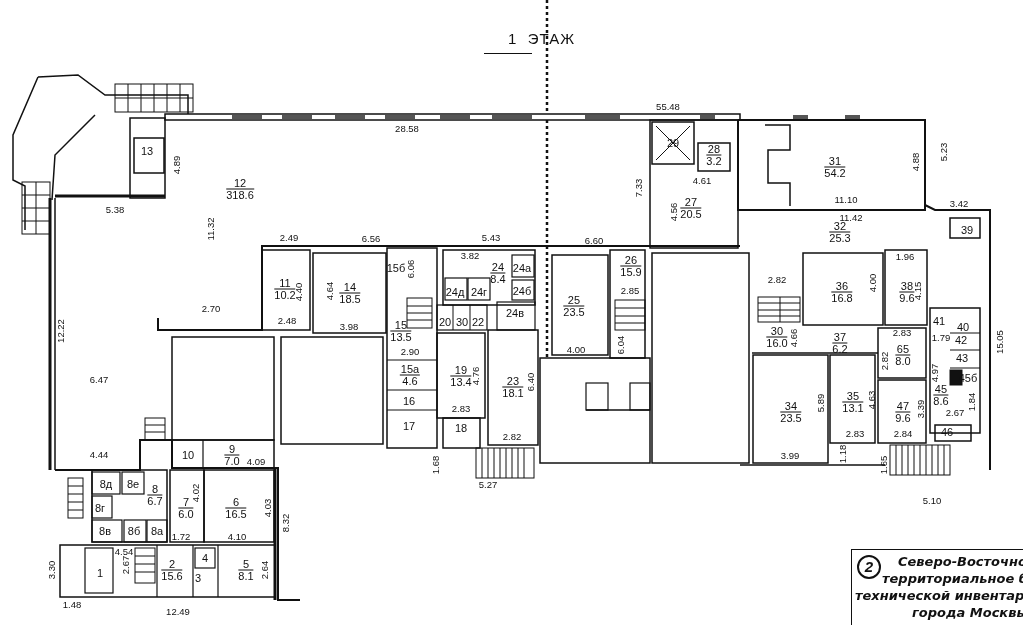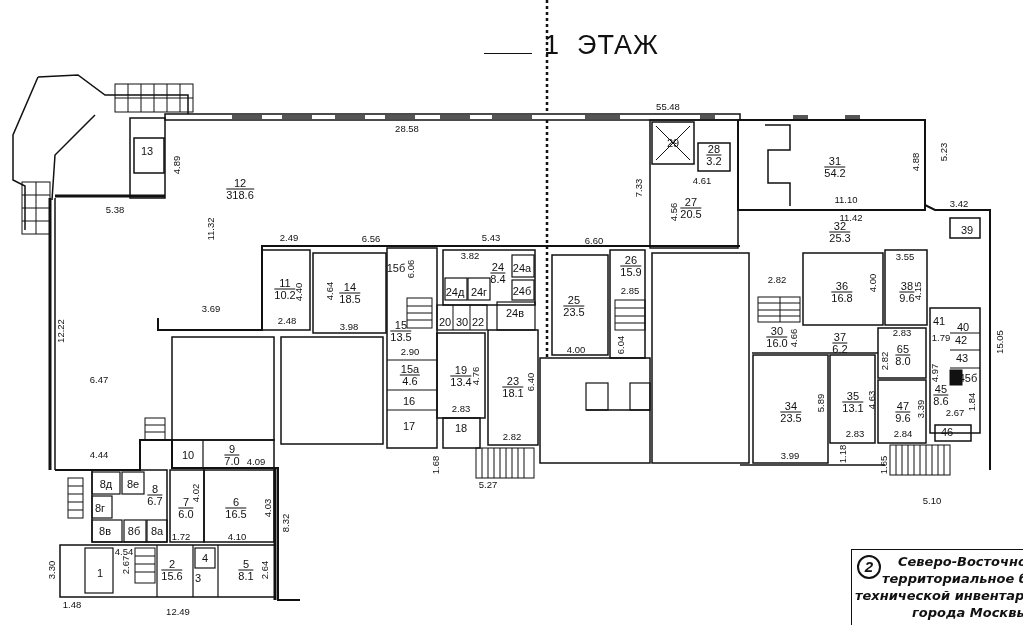--- a/index.html
+++ b/index.html
@@ -4,21 +4,21 @@
 <style>
   html,body{margin:0;padding:0;background:#ffffff;}
   body{width:1023px;height:625px;position:relative;overflow:hidden;font-family:"Liberation Sans",sans-serif;color:#111;}
   #plan{position:absolute;left:0;top:0;width:1023px;height:625px;}
   .room{position:absolute;text-align:center;font-family:"Liberation Sans",sans-serif;font-size:11px;line-height:11px;color:#111;transform:translate(-50%,-50%);}
   .room .num{display:block;border-bottom:1px solid #111;padding:0 1px;}
   .room .area{display:block;}
   .room.plain .num{border-bottom:none;}
   .dim{position:absolute;font-size:9.5px;line-height:10px;color:#111;white-space:nowrap;transform:translate(-50%,-50%);}
   .dim.v{transform:translate(-50%,-50%) rotate(-90deg);}
-  .title{position:absolute;left:508px;top:30px;font-size:27px;letter-spacing:1px;margin-left:36px;}
+  .title{position:absolute;left:508px;top:30px;font-size:15px;letter-spacing:1px;}
   .title-underline{position:absolute;left:484px;top:53px;width:48px;border-top:1.5px solid #111;}
   .stamp{position:absolute;left:851px;top:549px;width:180px;height:80px;border:1.5px solid #111;border-right:none;border-bottom:none;background:#fff;}
   .stamp .circ{position:absolute;left:5px;top:5px;width:20px;height:20px;border:2px solid #111;border-radius:50%;text-align:center;font-weight:bold;font-style:italic;font-size:15px;line-height:20px;}
   .stamp .ln{position:absolute;font-style:italic;font-weight:bold;font-size:13px;line-height:14px;white-space:nowrap;font-family:"DejaVu Sans",sans-serif;}
 </style>
 </head>
 <body>
 
 <svg id="plan" width="1023" height="625" viewBox="0 0 1023 625" xmlns="http://www.w3.org/2000/svg">
   <g fill="none" stroke="#111" stroke-width="2">
@@ -431,21 +431,21 @@
     <span class="area">9.6</span>
   </div>
 
 <div class="dim" style="left:668px;top:107px">55.48</div>
 <div class="dim" style="left:407px;top:129px">28.58</div>
 <div class="dim v" style="left:177px;top:165px">4.89</div>
 <div class="dim" style="left:115px;top:210px">5.38</div>
 <div class="dim v" style="left:211px;top:229px">11.32</div>
 <div class="dim v" style="left:61px;top:331px">12.22</div>
 <div class="dim" style="left:99px;top:380px">6.47</div>
-<div class="dim" style="left:211px;top:309px">3.69</div>
+<div class="dim" style="left:211px;top:309px">2.70</div>
 <div class="dim" style="left:99px;top:455px">4.44</div>
 <div class="dim" style="left:289px;top:238px">2.49</div>
 <div class="dim" style="left:371px;top:239px">6.56</div>
 <div class="dim" style="left:491px;top:238px">5.43</div>
 <div class="dim" style="left:594px;top:241px">6.60</div>
 <div class="dim v" style="left:639px;top:188px">7.33</div>
 <div class="dim v" style="left:299px;top:292px">4.40</div>
 <div class="dim" style="left:287px;top:321px">2.48</div>
 <div class="dim v" style="left:330px;top:291px">4.64</div>
 <div class="dim" style="left:349px;top:327px">3.98</div>
@@ -463,21 +463,21 @@
 <div class="dim" style="left:630px;top:291px">2.85</div>
 <div class="dim" style="left:702px;top:181px">4.61</div>
 <div class="dim v" style="left:674px;top:212px">4.56</div>
 <div class="dim" style="left:846px;top:200px">11.10</div>
 <div class="dim v" style="left:916px;top:162px">4.88</div>
 <div class="dim v" style="left:944px;top:152px">5.23</div>
 <div class="dim" style="left:851px;top:218px">11.42</div>
 <div class="dim" style="left:959px;top:204px">3.42</div>
 <div class="dim" style="left:777px;top:280px">2.82</div>
 <div class="dim v" style="left:873px;top:283px">4.00</div>
-<div class="dim" style="left:905px;top:257px">3.55</div>
+<div class="dim" style="left:905px;top:257px">1.96</div>
 <div class="dim v" style="left:918px;top:291px">4.15</div>
 <div class="dim v" style="left:794px;top:338px">4.66</div>
 <div class="dim" style="left:902px;top:333px">2.83</div>
 <div class="dim v" style="left:885px;top:361px">2.82</div>
 <div class="dim" style="left:941px;top:338px">1.79</div>
 <div class="dim v" style="left:935px;top:373px">4.97</div>
 <div class="dim v" style="left:1000px;top:342px">15.05</div>
 <div class="dim v" style="left:821px;top:403px">5.89</div>
 <div class="dim v" style="left:872px;top:400px">4.63</div>
 <div class="dim v" style="left:921px;top:409px">3.39</div>

